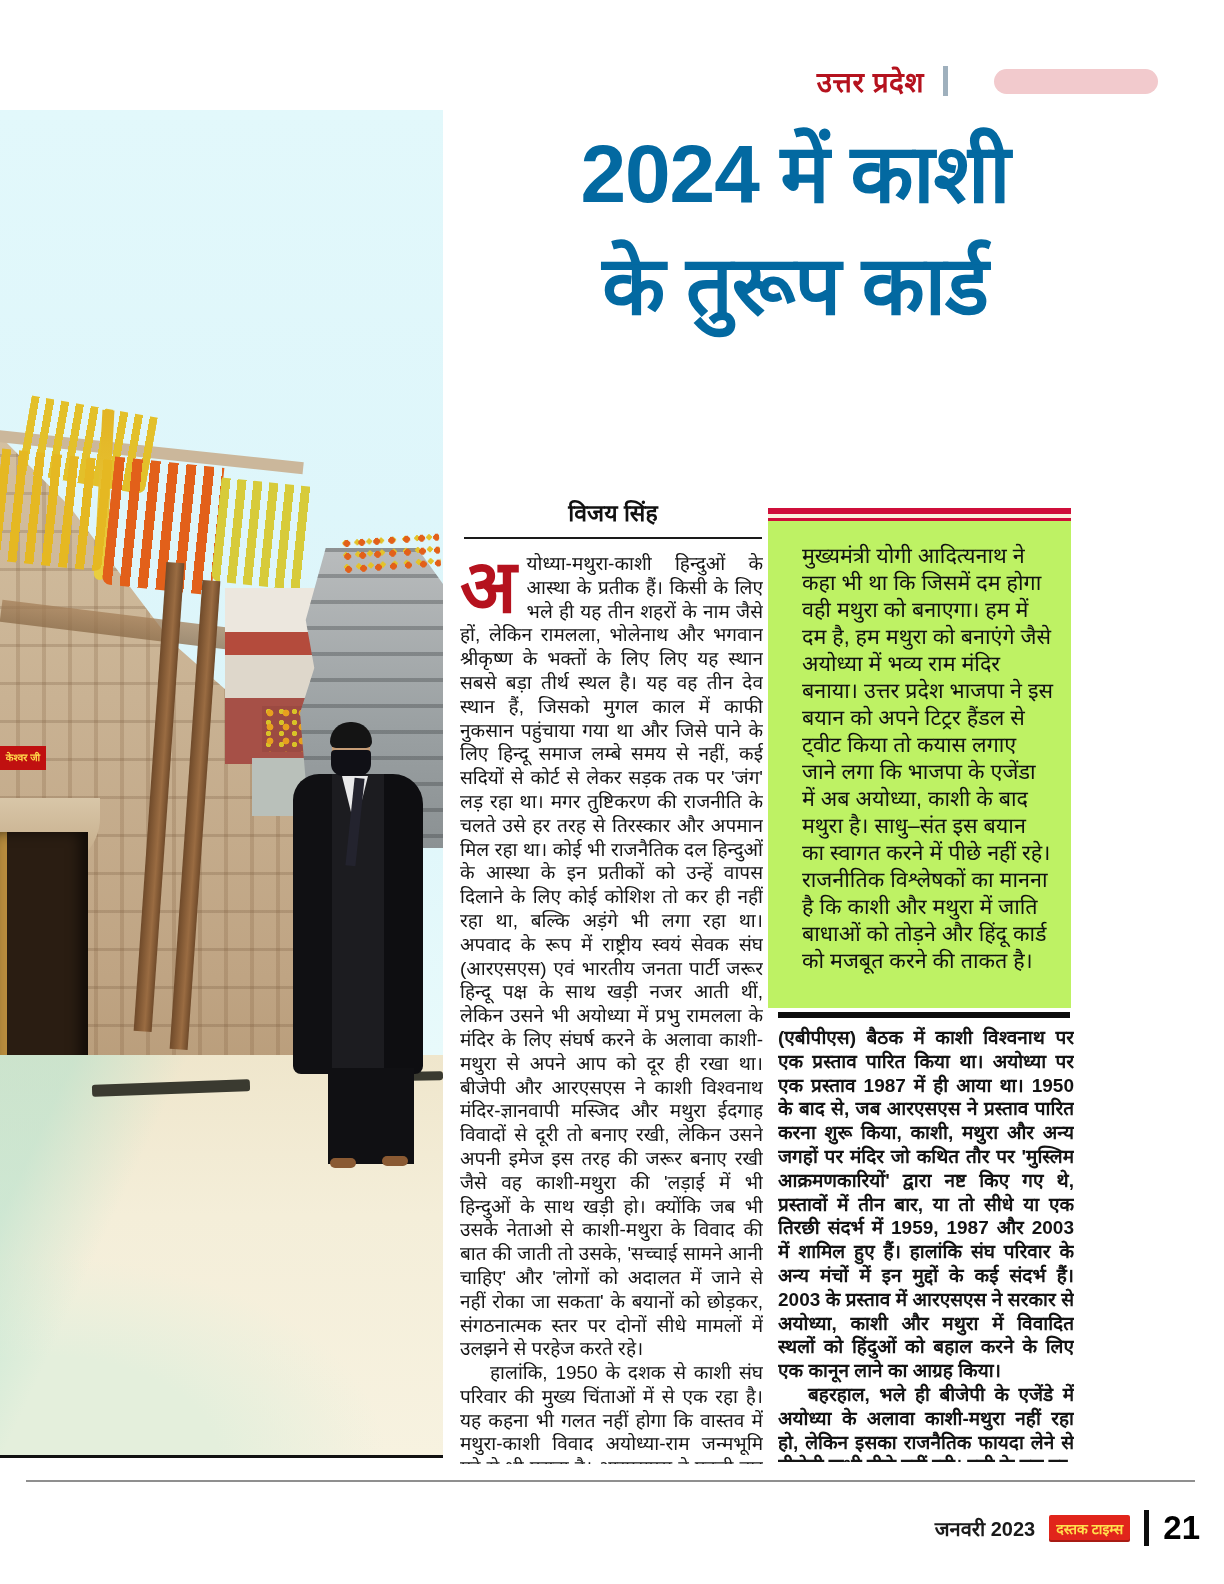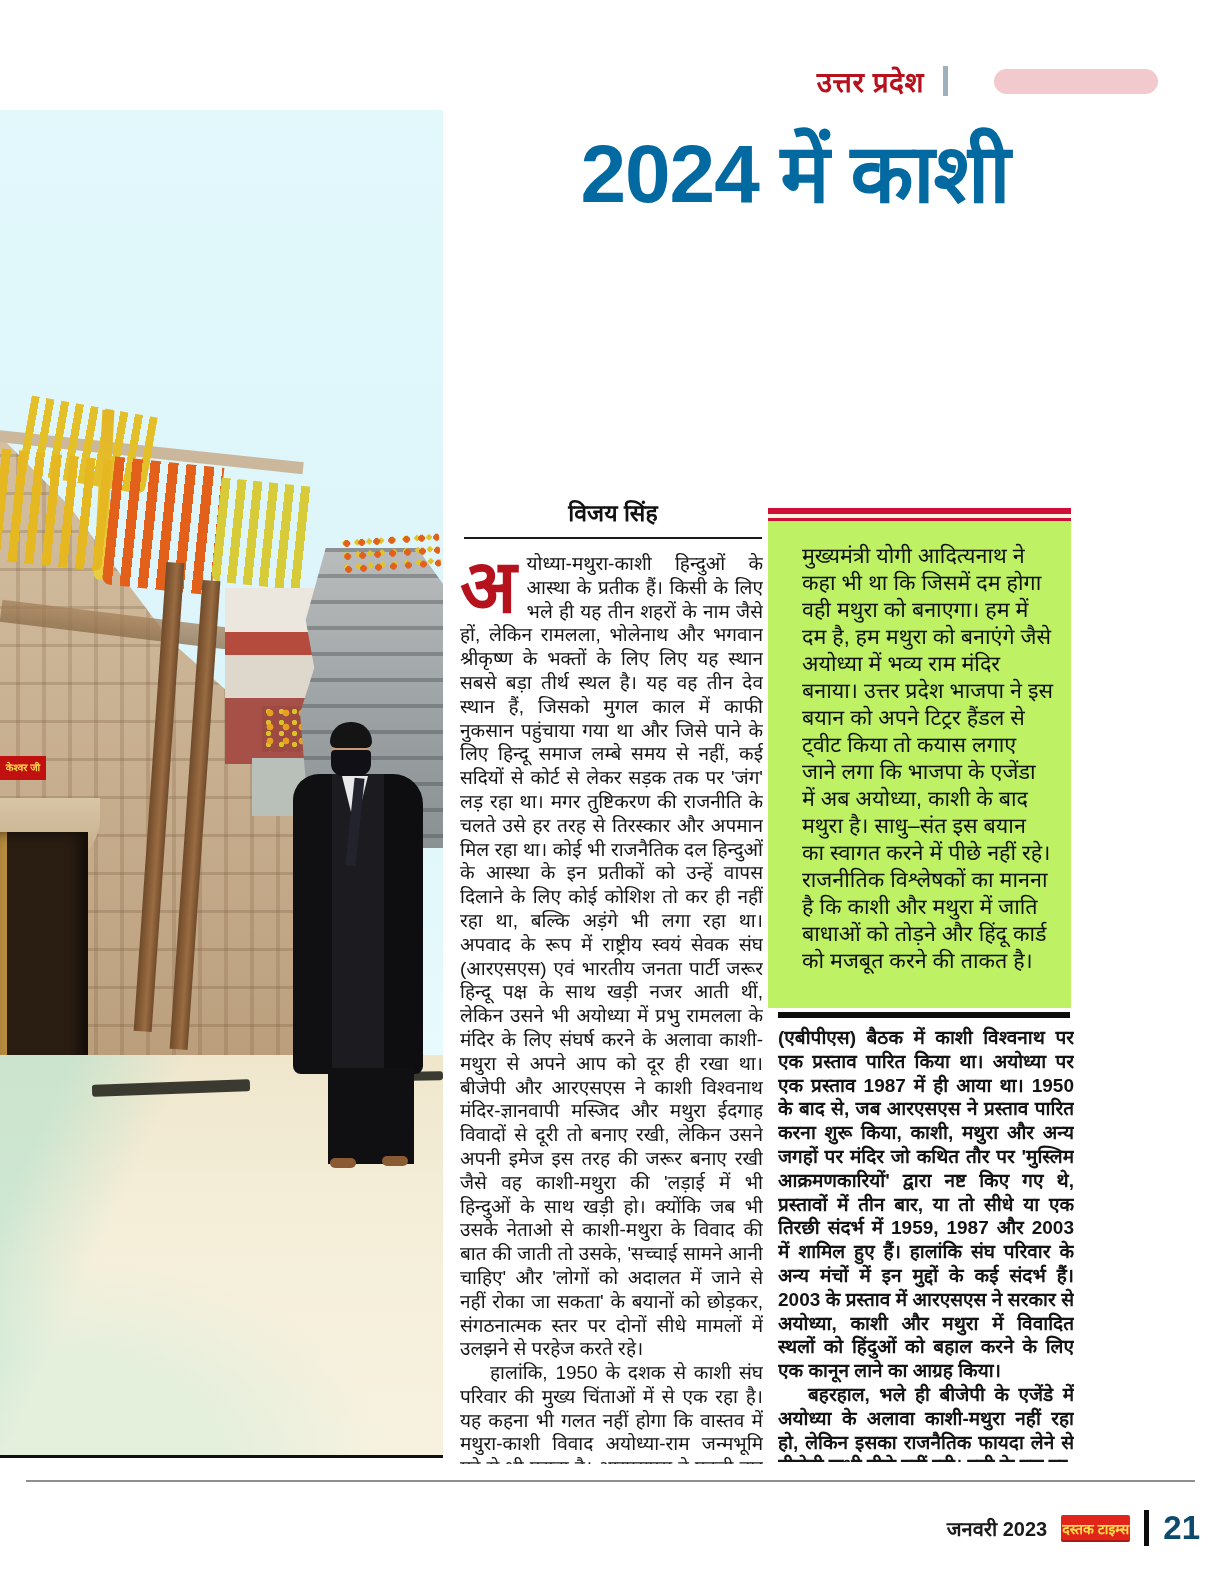--- a/index.html
+++ b/index.html
@@ -76,21 +76,21 @@
   .pillar-a { left:150px; top:452px; width:18px; height:470px; transform:rotate(4deg);
       background:linear-gradient(90deg,#6f4a2a,#9a6c42 60%,#6f4a2a); }
   .pillar-b { left:186px; top:470px; width:18px; height:470px; transform:rotate(4deg);
       background:linear-gradient(90deg,#6f4a2a,#9a6c42 60%,#6f4a2a); }
   .arch { left:0; top:688px; width:100px; height:70px; border-radius:0 0 50px 0;
       background:linear-gradient(180deg,#d8c6a8,#c2a885); }
   .doorway { left:0; top:722px; width:88px; height:240px;
       background:linear-gradient(90deg,#b98d3e 0 7px, #2a1d12 7px 100%);
       box-shadow:inset -8px 0 14px rgba(0,0,0,.6); }
   .temple-sign { left:0; top:636px; width:46px; height:24px; background:#c01010;
-      color:#ffd94a; font-size:10px; line-height:24px; text-align:center; font-weight:bold; overflow:hidden;margin-top:10px; }
+      color:#ffd94a; font-size:10px; line-height:24px; text-align:center; font-weight:bold; overflow:hidden; }
   
   .bg-building { left:225px; top:478px; width:108px; height:115px;
       background:linear-gradient(180deg,#ece7de 0 38%, #b44b3c 38% 58%, #ded7cb 58% 100%); }
   .brick-wall { left:225px; top:588px; width:122px; height:66px; background:#a65047; }
   .marigold-band { left:262px; top:596px; width:100px; height:46px; background-color:#9c4a42;
       background-image:radial-gradient(circle 5px, #e7a01e 70%, rgba(0,0,0,0) 71%),
                        radial-gradient(circle 4px, #d8c227 70%, rgba(0,0,0,0) 71%);
       background-size:16px 14px, 13px 11px; }
   .plinth { left:252px; top:648px; width:82px; height:58px; background:#b9c0ba; }
   
@@ -140,23 +140,23 @@
   .floor-slot1 { left:92px; top:972px; width:158px; height:12px; transform:rotate(-2deg);
       background:#3a3a30; border-radius:3px; }
   .floor-slot2 { left:348px; top:962px; width:95px; height:9px; transform:rotate(-1deg);
       background:#3a3a30; border-radius:3px; }
 
   
   .footer-rule { position:absolute; left:26px; top:1480px; width:1169px; height:2px; background:#8f8f8f; }
   .footer { position:absolute; top:1492px; right:24px; height:40px; display:flex; align-items:center; gap:14px;margin-top:16px; }
   .footer-date { font-size:20px; font-weight:bold; color:#1a1a1a; }
   .footer-logo { background:#e1251b; color:#ffe04d; font-size:14px; font-weight:bold;
-      padding:4px 1px; border-radius:2px; box-shadow:inset 0 -2px 0 rgba(0,0,0,.25); }
+      padding:4px 7px; border-radius:2px; box-shadow:inset 0 -2px 0 rgba(0,0,0,.25); }
   .footer-divider { width:5px; height:36px; background:#0d0d0d; }
-  .footer-page-number { font-size:33px; font-weight:bold; color:#0c4a6e; }
+  .footer-page-number { font-size:33px; font-weight:bold; color:#000000; }
 </style>
 </head>
 <body>
 
 <div class="page">
 
   <div class="section-header">
     <div class="section-label">उत्तर प्रदेश</div>
     <div class="header-divider"></div>
     <div class="header-pill"></div>
@@ -191,20 +191,21 @@
     <div class="ph man-legs"></div>
     <div class="ph man-foot1"></div>
     <div class="ph man-foot2"></div>
     <div class="ph man-face"></div>
     <div class="ph man-hair"></div>
     <div class="ph man-mask"></div>
   </div>
 
   <div class="headline">
     <div>2024 में काशी</div>
+    <div>के तुरूप कार्ड</div>
   </div>
 
   <div class="byline-wrap">
     <div class="byline">विजय सिंह</div>
     <div class="byline-rule"></div>
   </div>
 
   <div class="col col-left">
     <p><span class="dropcap">अ</span><span>योध्या-मथुरा-काशी हिन्दुओं के आस्था के प्रतीक हैं। किसी के लिए भले ही यह तीन शहरों के नाम जैसे हों, लेकिन रामलला, भोलेनाथ और भगवान श्रीकृष्ण के भक्तों के लिए लिए यह स्थान सबसे बड़ा तीर्थ स्थल है। यह वह तीन देव स्थान हैं, जिसको मुगल काल में काफी नुकसान पहुंचाया गया था और जिसे पाने के लिए हिन्दू समाज लम्बे समय से नहीं, कई सदियों से कोर्ट से लेकर सड़क तक पर 'जंग' लड़ रहा था। मगर तुष्टिकरण की राजनीति के चलते उसे हर तरह से तिरस्कार और अपमान मिल रहा था। कोई भी राजनैतिक दल हिन्दुओं के आस्था के इन प्रतीकों को उन्हें वापस दिलाने के लिए कोई कोशिश तो कर ही नहीं रहा था, बल्कि अड़ंगे भी लगा रहा था। अपवाद के रूप में राष्ट्रीय स्वयं सेवक संघ (आरएसएस) एवं भारतीय जनता पार्टी जरूर हिन्दू पक्ष के साथ खड़ी नजर आती थीं, लेकिन उसने भी अयोध्या में प्रभु रामलला के मंदिर के लिए संघर्ष करने के अलावा काशी-मथुरा से अपने आप को दूर ही रखा था। बीजेपी और आरएसएस ने काशी विश्वनाथ मंदिर-ज्ञानवापी मस्जिद और मथुरा ईदगाह विवादों से दूरी तो बनाए रखी, लेकिन उसने अपनी इमेज इस तरह की जरूर बनाए रखी जैसे वह काशी-मथुरा की 'लड़ाई में भी हिन्दुओं के साथ खड़ी हो। क्योंकि जब भी उसके नेताओ से काशी-मथुरा के विवाद की बात की जाती तो उसके, 'सच्चाई सामने आनी चाहिए' और 'लोगों को अदालत में जाने से नहीं रोका जा सकता' के बयानों को छोड़कर, संगठनात्मक स्तर पर दोनों सीधे मामलों में उलझने से परहेज करते रहे।</span></p>
     <p class="indent">हालांकि, 1950 के दशक से काशी संघ परिवार की मुख्य चिंताओं में से एक रहा है। यह कहना भी गलत नहीं होगा कि वास्तव में मथुरा-काशी विवाद अयोध्या-राम जन्मभूमि मुद्दे से भी पुराना है। आरएसएस ने पहली बार 1959 में अपनी अखिल भारतीय प्रतिनिधि सभा</p>

